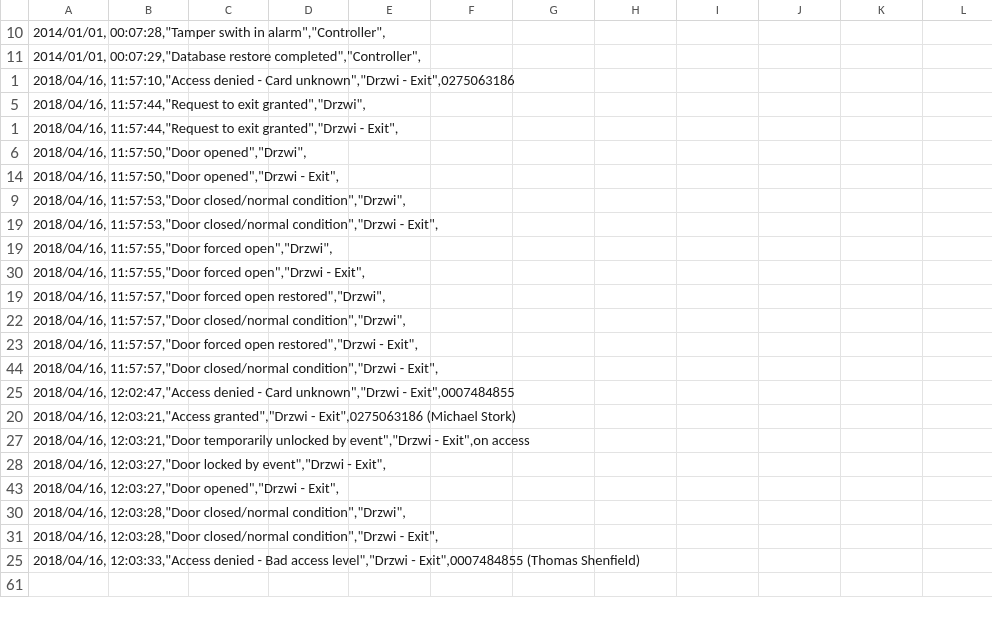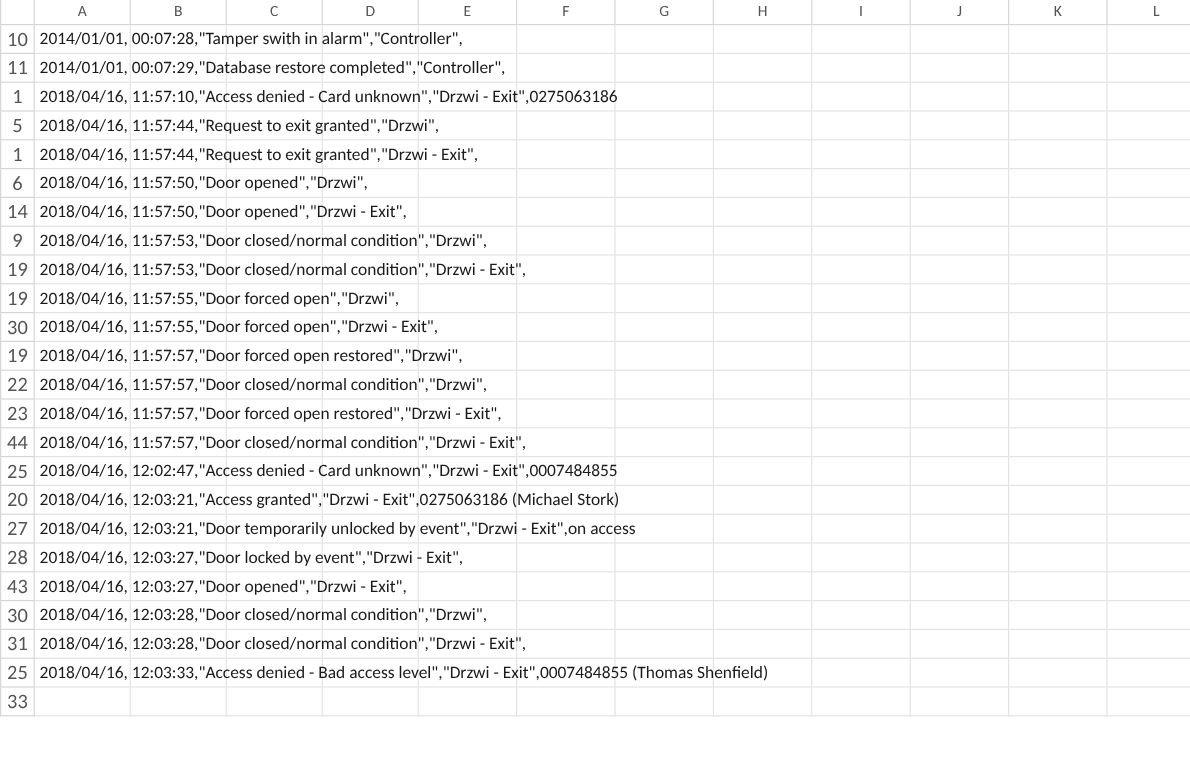--- a/index.html
+++ b/index.html
@@ -494,21 +494,21 @@
           <td class="cell empty"></td>
           <td class="cell empty"></td>
           <td class="cell empty"></td>
           <td class="cell empty"></td>
           <td class="cell empty"></td>
           <td class="cell empty"></td>
           <td class="cell empty"></td>
           <td class="cell empty"></td>
         </tr>
         <tr>
-          <th class="row-head">33</th>
+          <th class="row-head">61</th>
           <td class="cell overflow">
             <span class="txt"></span>
           </td>
           <td class="cell empty"></td>
           <td class="cell empty"></td>
           <td class="cell empty"></td>
           <td class="cell empty"></td>
           <td class="cell empty"></td>
           <td class="cell empty"></td>
           <td class="cell empty"></td>

